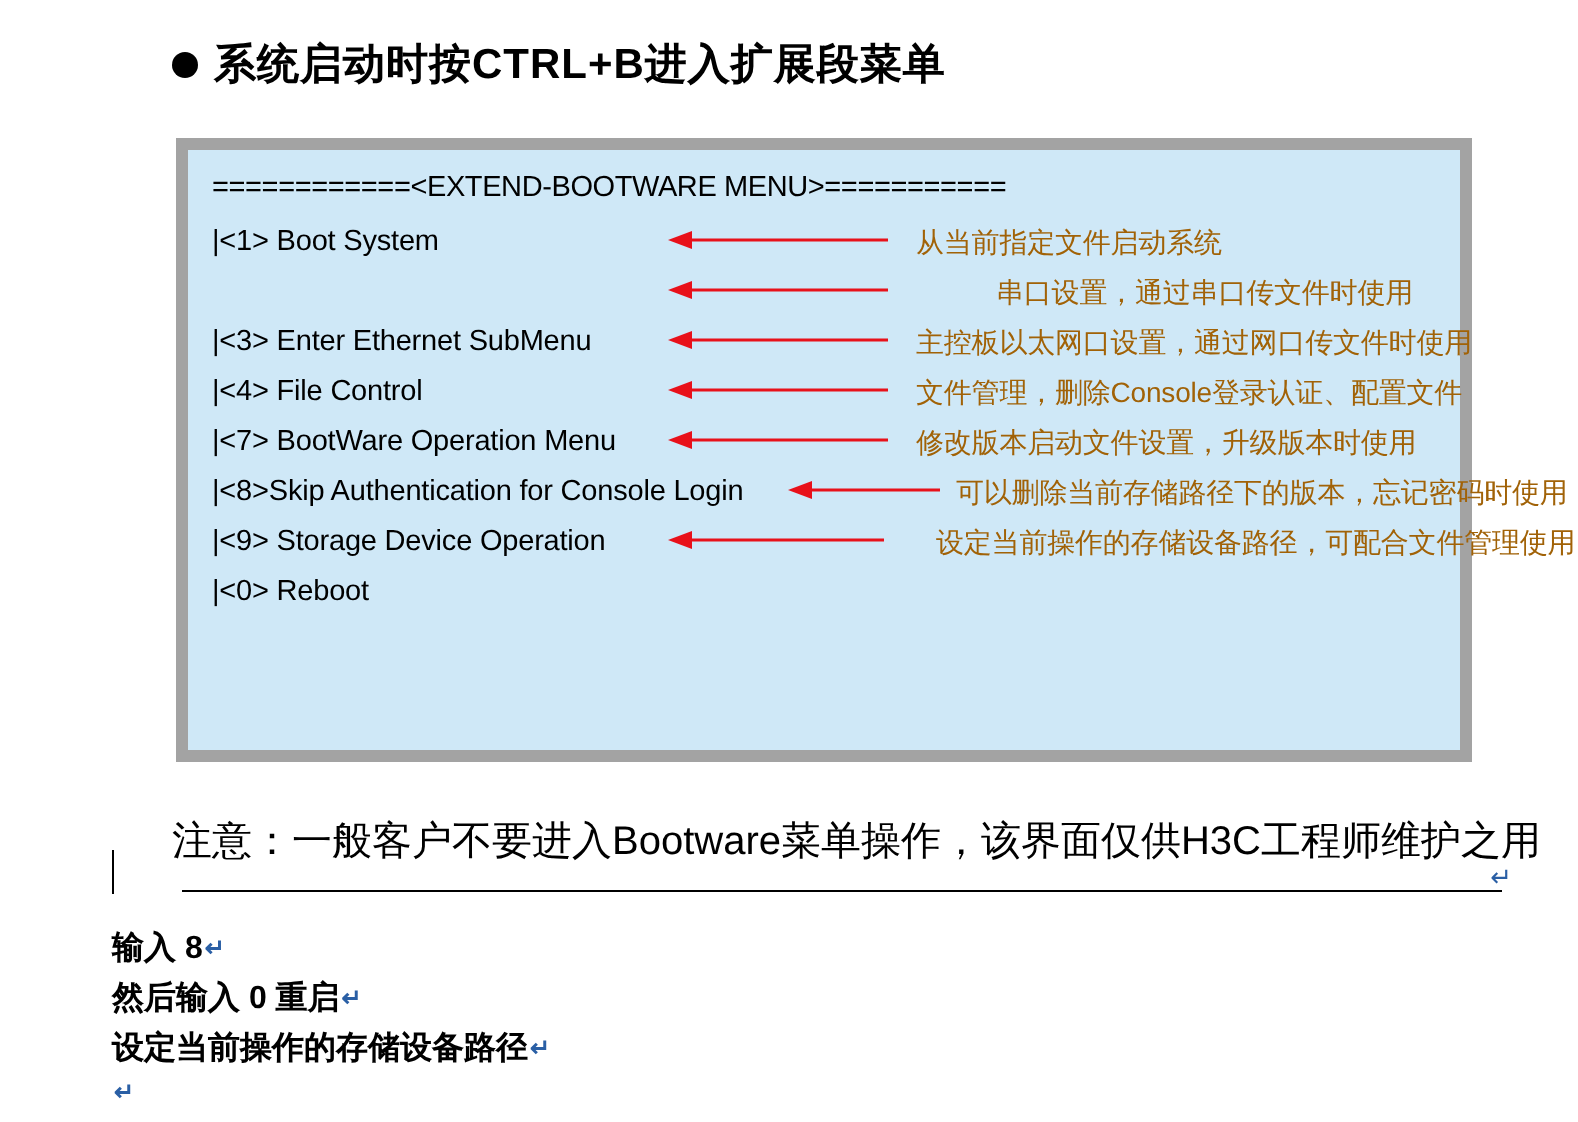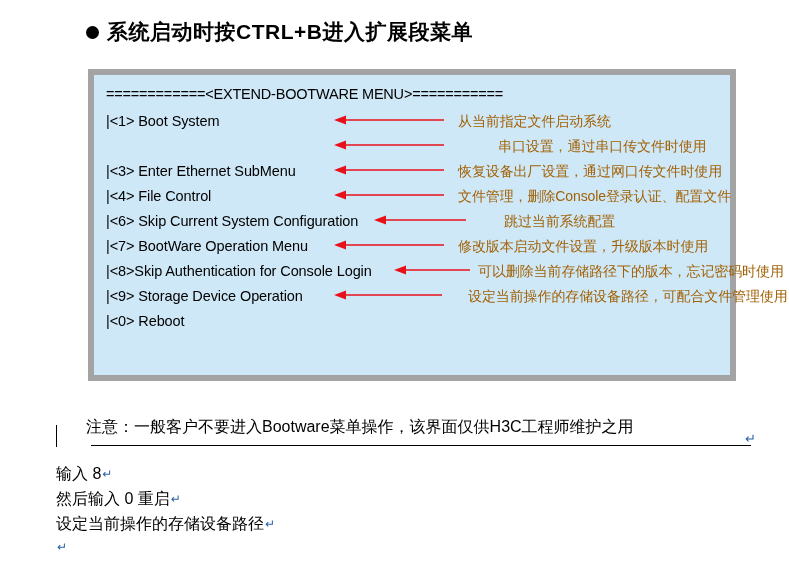--- a/index.html
+++ b/index.html
@@ -89,22 +89,22 @@
     position: absolute;
     font-size: 14px;
     color: #a16207;
     white-space: nowrap;
     letter-spacing: -0.1px;
   }
   
   .caption {
     position: absolute;
     left: 86px;
-    top: 417px;
-    font-size: 16px;
+    top: 407px;
+    font-size: 20px;
     white-space: nowrap;
   }
   
   .rule-row {
     position: absolute;
     left: 56px;
     top: 425px;
     width: 700px;
     height: 26px;
   }
@@ -130,20 +130,21 @@
     top: 6px;
     font-size: 13px;
     color: #2a5fa5;
   }
   
   .textline {
     position: absolute;
     left: 56px;
     font-size: 16px;
     white-space: nowrap;
+    font-weight: bold;
   }
   .ret {
     color: #2a5fa5;
     font-size: 12px;
     vertical-align: 1px;
     margin-left: 1px;
   }
 </style>
 </head>
 <body>
@@ -182,45 +183,35 @@
       </div>
 
       <div class="menu-row">
         <span class="menu-item">|&lt;3&gt; Enter Ethernet SubMenu</span>
         <span class="arrow" style="left:228px;">
           <svg width="110" height="12" viewBox="0 0 110 12">
               <line x1="10" y1="6" x2="110" y2="6" stroke="#e8111a" stroke-width="1.6"></line>
               <polygon points="0,6 12,1.5 12,10.5" fill="#e8111a"></polygon>
             </svg>
         </span>
-        <span class="note" style="left:352px;">恢复设备出厂设置，通过网口传文件时使用</span>
+        <span class="note" style="left:352px;">主控板以太网口设置，通过网口传文件时使用</span>
       </div>
 
       <div class="menu-row">
         <span class="menu-item">|&lt;4&gt; File Control</span>
         <span class="arrow" style="left:228px;">
           <svg width="110" height="12" viewBox="0 0 110 12">
               <line x1="10" y1="6" x2="110" y2="6" stroke="#e8111a" stroke-width="1.6"></line>
               <polygon points="0,6 12,1.5 12,10.5" fill="#e8111a"></polygon>
             </svg>
         </span>
         <span class="note" style="left:352px;">文件管理，删除Console登录认证、配置文件</span>
       </div>
 
 
-      <div class="menu-row">
-        <span class="menu-item">|&lt;6&gt; Skip Current System Configuration</span>
-        <span class="arrow" style="left:268px;">
-          <svg width="92" height="12" viewBox="0 0 92 12">
-              <line x1="10" y1="6" x2="92" y2="6" stroke="#e8111a" stroke-width="1.6"></line>
-              <polygon points="0,6 12,1.5 12,10.5" fill="#e8111a"></polygon>
-            </svg>
-        </span>
-        <span class="note" style="left:398px;">跳过当前系统配置</span>
-      </div>
 
       <div class="menu-row">
         <span class="menu-item">|&lt;7&gt; BootWare Operation Menu</span>
         <span class="arrow" style="left:228px;">
           <svg width="110" height="12" viewBox="0 0 110 12">
               <line x1="10" y1="6" x2="110" y2="6" stroke="#e8111a" stroke-width="1.6"></line>
               <polygon points="0,6 12,1.5 12,10.5" fill="#e8111a"></polygon>
             </svg>
         </span>
         <span class="note" style="left:352px;">修改版本启动文件设置，升级版本时使用</span>

